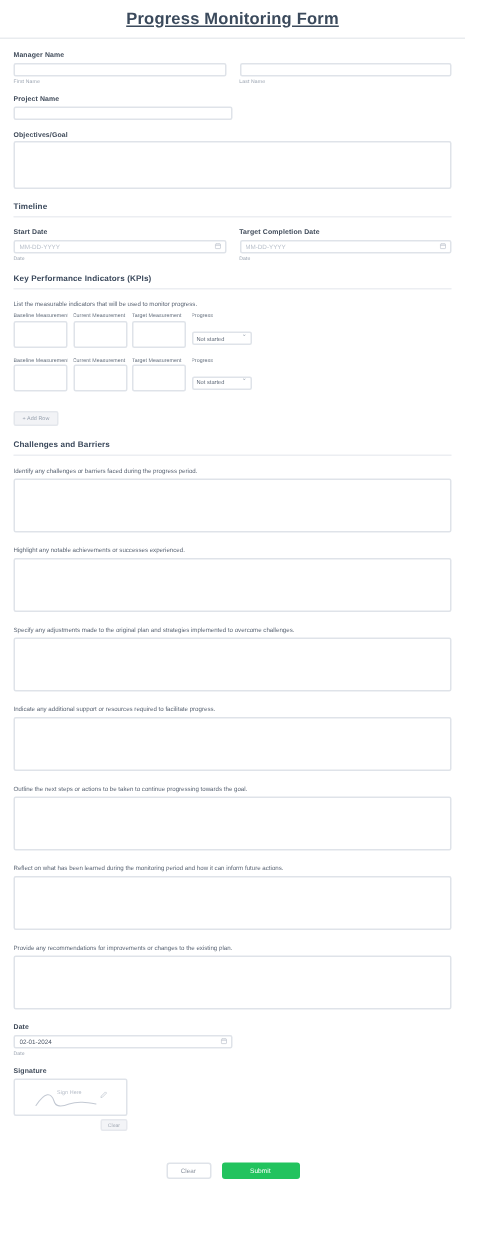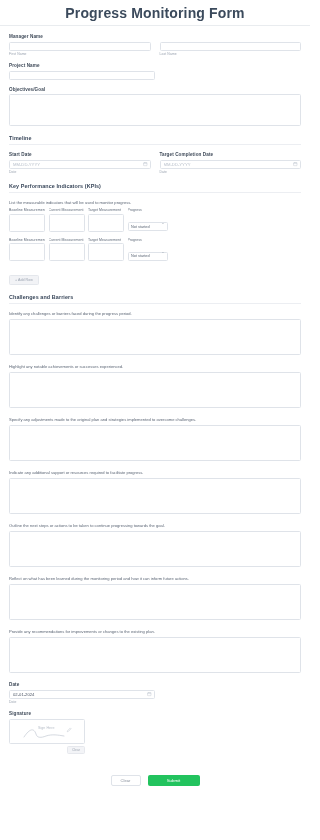--- a/index.html
+++ b/index.html
@@ -15,24 +15,25 @@
 
   
   .form-header {
     height: 26px;
     display: flex;
     align-items: center;
     justify-content: center;
     border-bottom: 1px solid #e9ecef;
   }
   .form-title {
-    font-size: 14px;
+    font-size: 11px;
     font-weight: 700;
     color: #3b4a5c;
     letter-spacing: .15px;
+    text-decoration: underline;
   }
 
   
   .form-body { padding: 8px 9px 0 9px; }
 
   .field-label {
     font-size: 4.6px;
     font-weight: 700;
     color: #3f4a59;
     margin-bottom: 2.5px;

